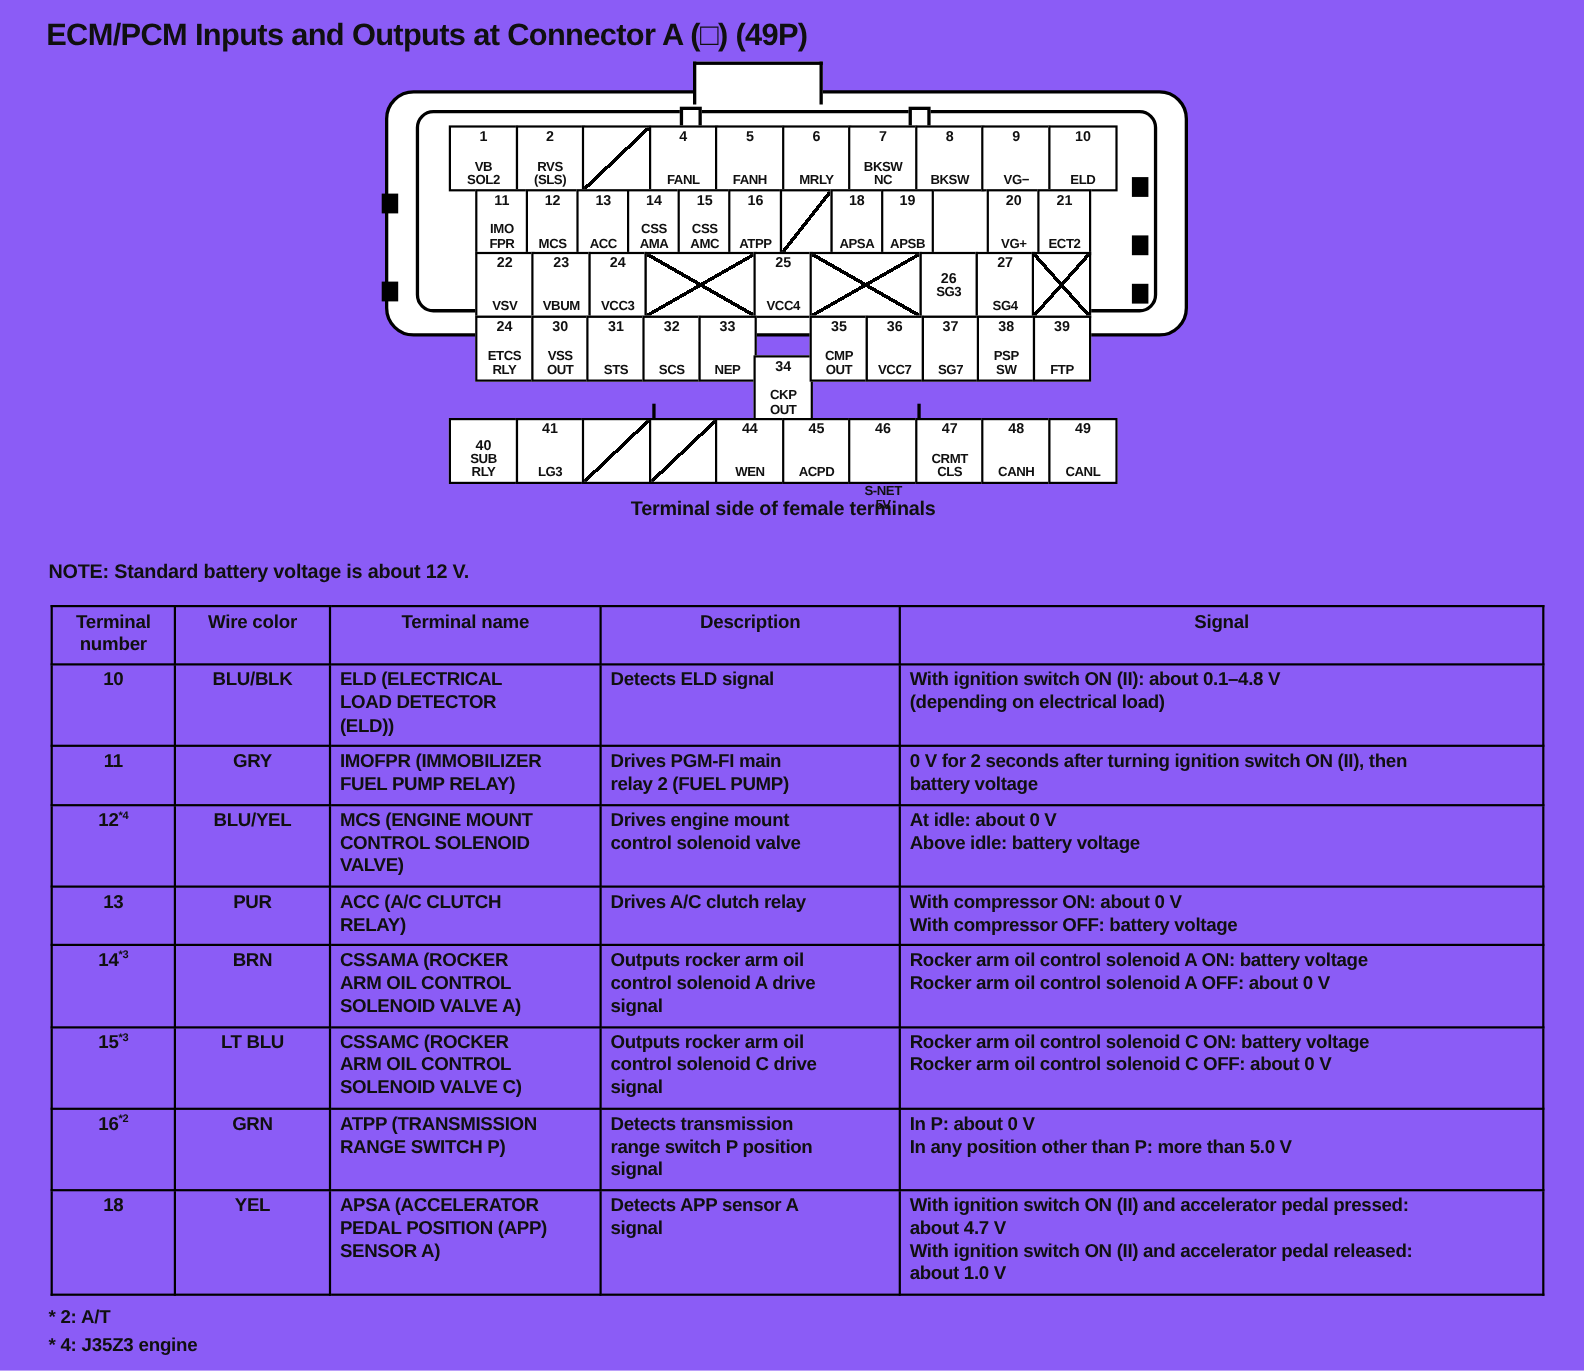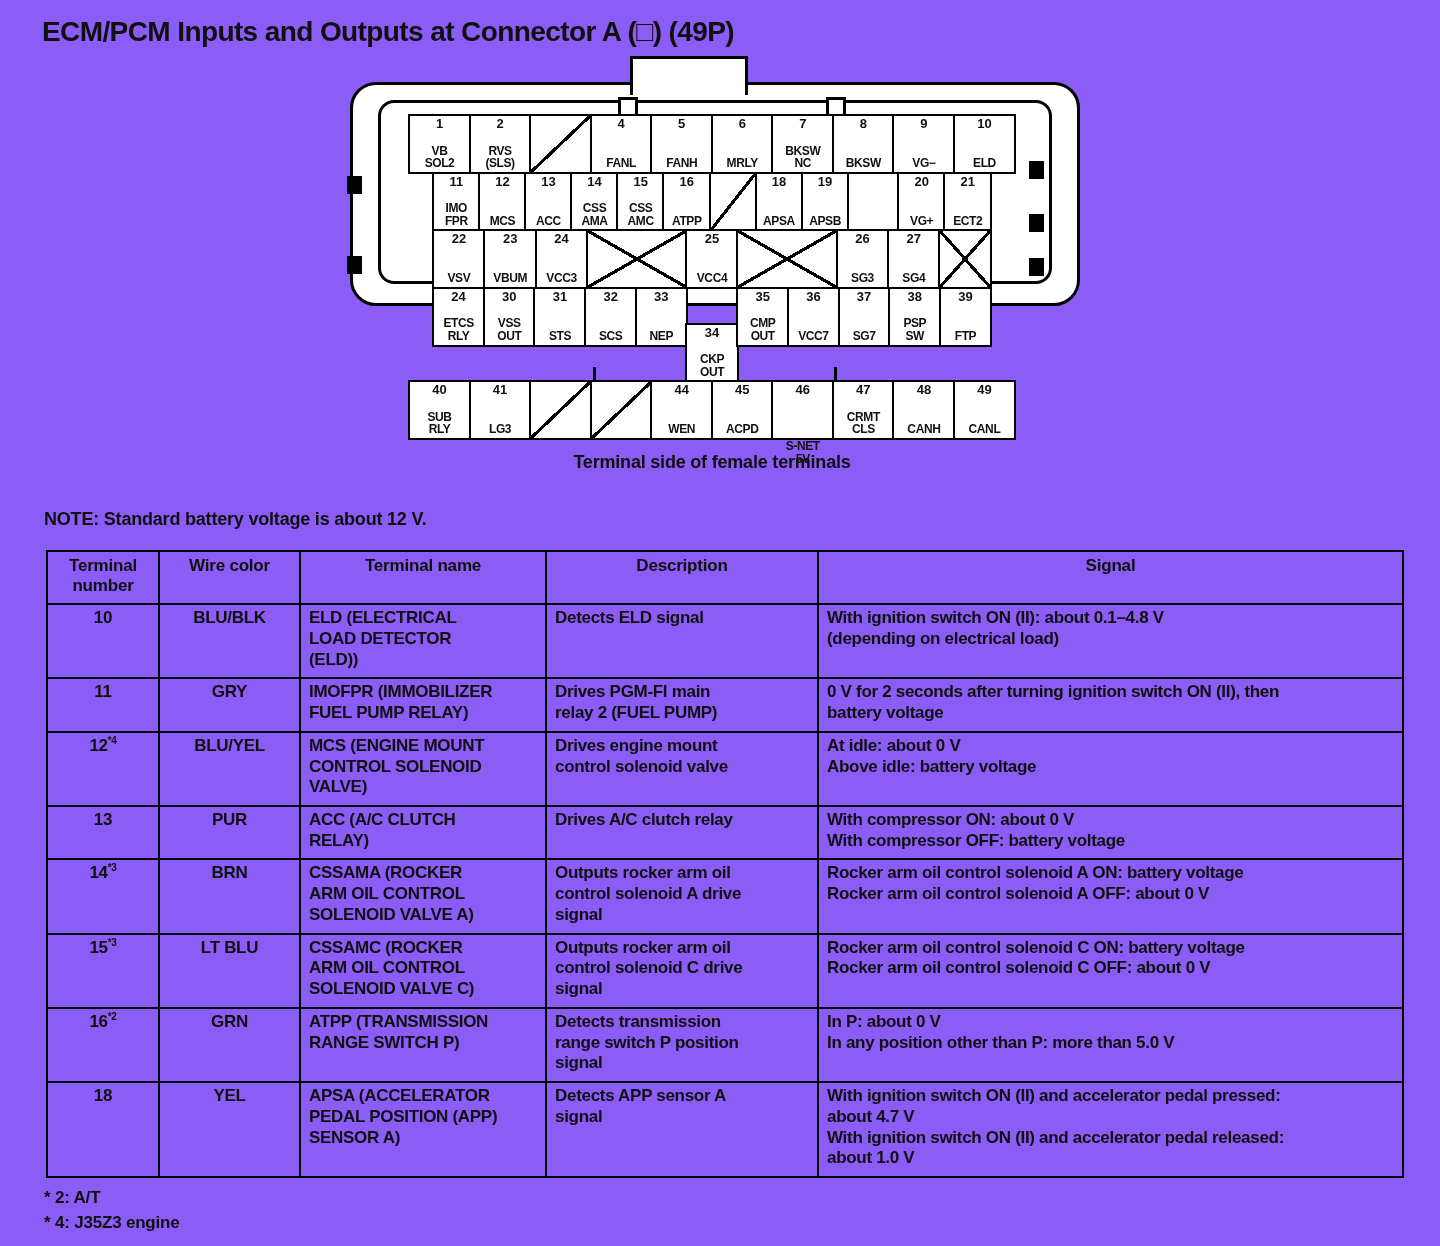--- a/index.html
+++ b/index.html
@@ -191,21 +191,21 @@
           <div class="pin-cell" style="flex: 1 1 0px;">
             <div class="pin-num">24</div>
             <div class="pin-label">VCC3</div>
           </div>
           <div class="pin-cell xcell" style="flex: 2 2 0px;"></div>
           <div class="pin-cell" style="flex: 1 1 0px;">
             <div class="pin-num">25</div>
             <div class="pin-label">VCC4</div>
           </div>
           <div class="pin-cell xcell" style="flex: 2 2 0px;"></div>
-          <div class="pin-cell" style="flex: 1 1 0px;">
+          <div class="pin-cell" style="flex: 1 1 0px; justify-content: center;">
             <div class="pin-num">26</div>
             <div class="pin-label">SG3</div>
           </div>
           <div class="pin-cell" style="flex: 1 1 0px;">
             <div class="pin-num">27</div>
             <div class="pin-label">SG4</div>
           </div>
           <div class="pin-cell xcell" style="flex: 1 1 0px;"></div>
         </div>
         <div class="pin-row pin-row-4">
@@ -253,21 +253,21 @@
             <div class="pin-num">38</div>
             <div class="pin-label">PSP
 SW</div>
           </div>
           <div class="pin-cell" style="flex: 1 1 0px;">
             <div class="pin-num">39</div>
             <div class="pin-label">FTP</div>
           </div>
         </div>
         <div class="pin-row pin-row-5">
-          <div class="pin-cell" style="flex: 1 1 0px;">
+          <div class="pin-cell" style="flex: 1 1 0px; justify-content: flex-end;">
             <div class="pin-num">40</div>
             <div class="pin-label">SUB
 RLY</div>
           </div>
           <div class="pin-cell" style="flex: 1 1 0px;">
             <div class="pin-num">41</div>
             <div class="pin-label">LG3</div>
           </div>
           <div class="pin-cell diag" style="flex: 1 1 0px;"></div>
           <div class="pin-cell diag" style="flex: 1 1 0px;"></div>

